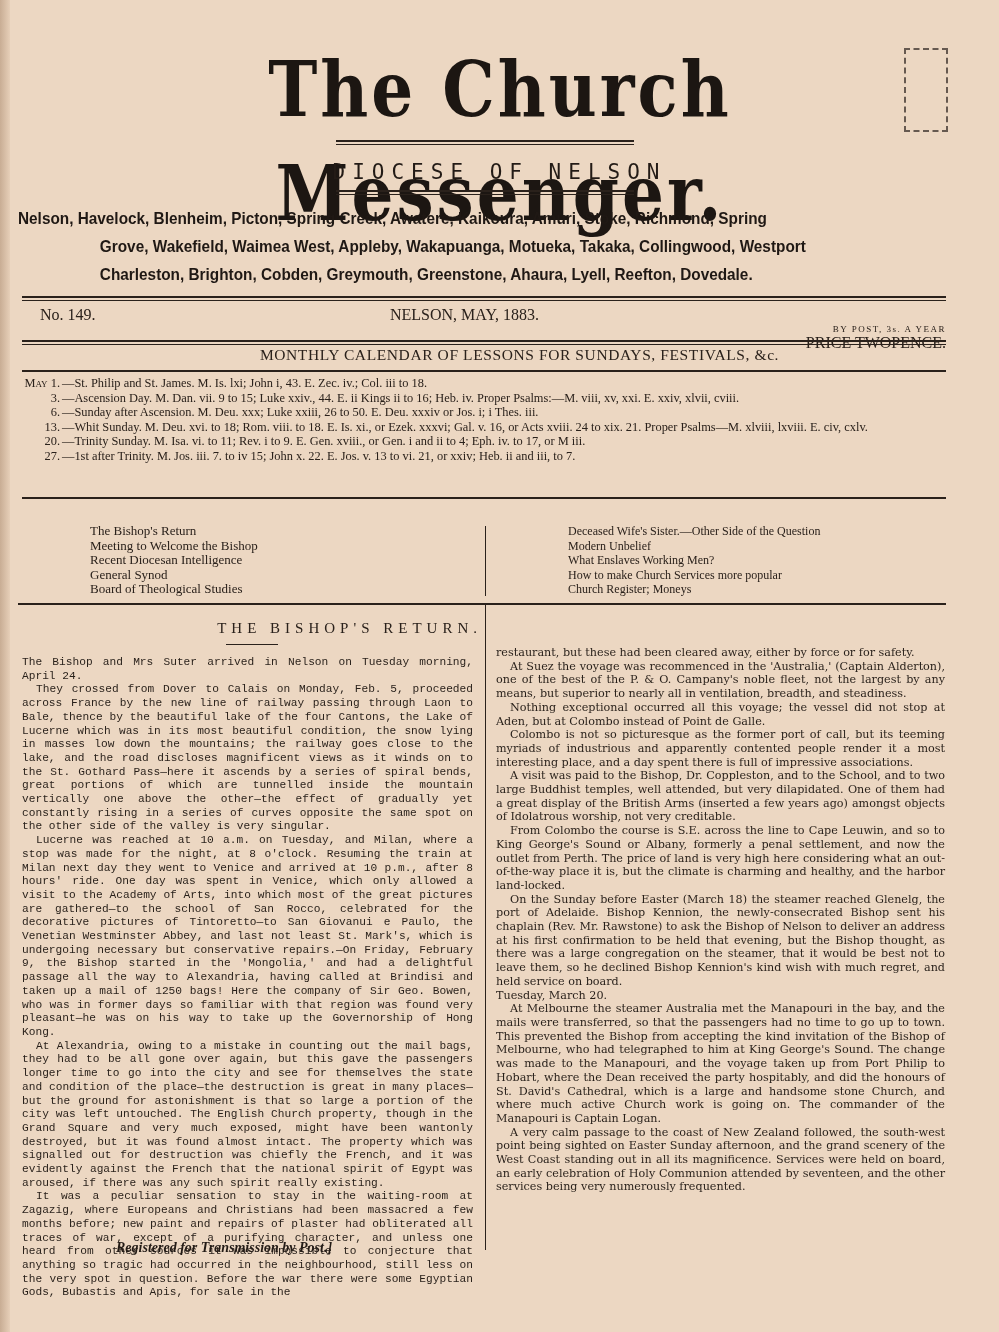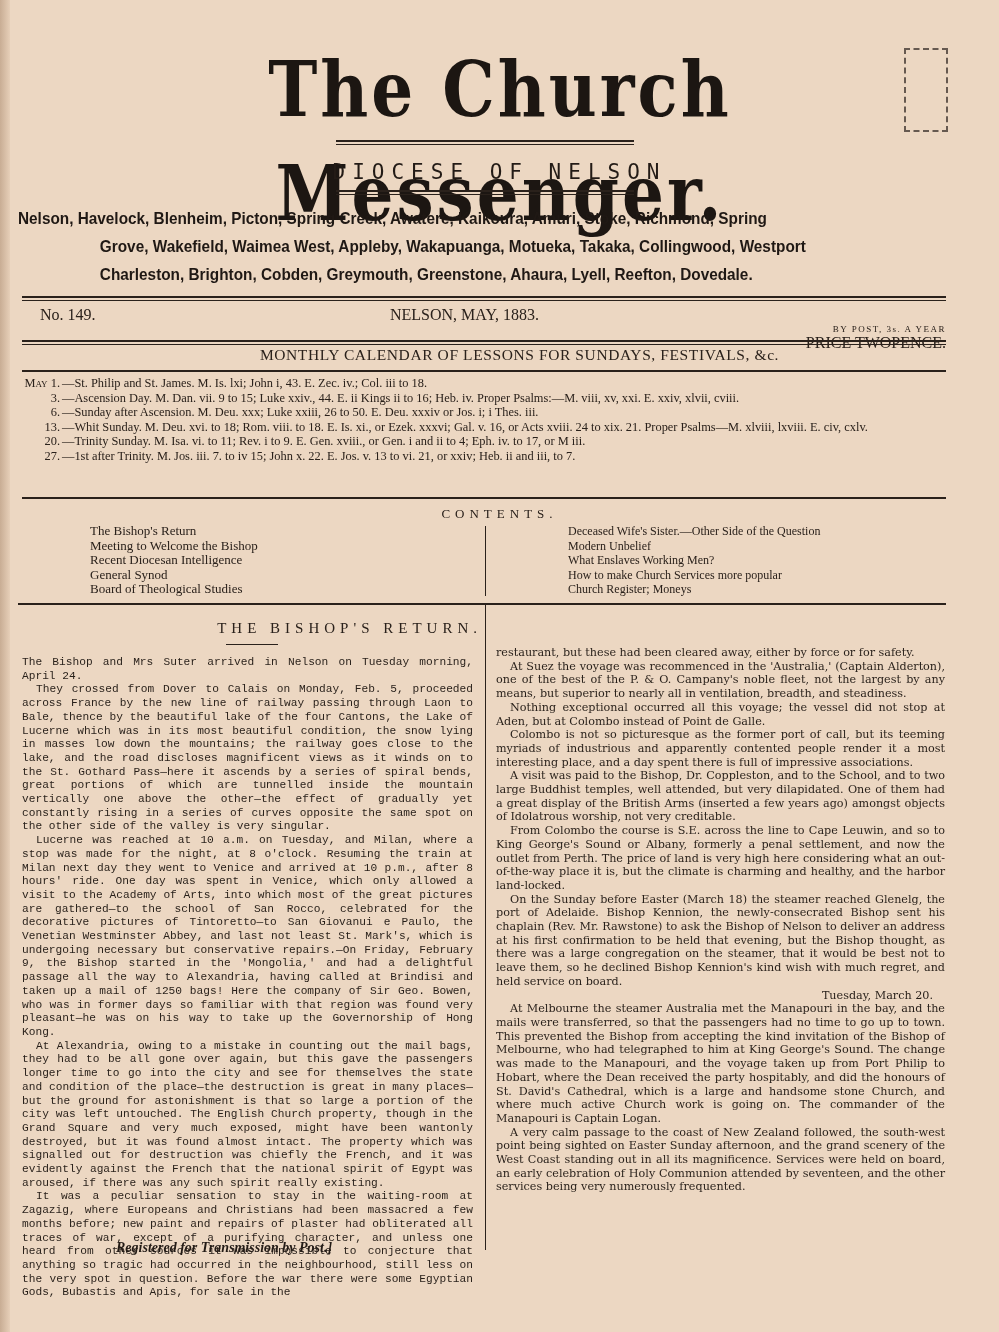--- a/index.html
+++ b/index.html
@@ -89,21 +89,21 @@
 
   .col {
     position: absolute;
     font-family: "DejaVu Serif", serif; font-size: 11.2px; line-height: 13.7px;
     text-align: justify; color: #271f19;
   }
   .col-left { left: 22px; top: 656px; width: 451px; font-family: Liberation Mono, monospace; }
   .col-right { left: 496px; top: 610px; width: 449px; margin-top: 36px; }
   .col p { margin: 0; text-indent: 14px; }
   .col p.noindent { text-indent: 0; }
-  .col p.right { text-align: right; padding-right: 12px; text-indent: 0; }
+  .col p.right { text-align: left; padding-right: 12px; text-indent: 0; }
   .footer-note {
     position: absolute; left: 116px; top: 1240px; font-family: "Liberation Serif", serif;
     font-style: italic; font-weight: bold; font-size: 14px; color: #231b16;
   }
 </style>
 </head>
 <body>
 
 <div class="spine"></div>
 
@@ -136,21 +136,20 @@
   <div class="calendar">
     <div class="cal-row"><span class="d may">May 1.</span><span>—St. Philip and St. James.  M. Is. lxi; John i, 43.  E. Zec. iv.; Col. iii to 18.</span></div>
     <div class="cal-row"><span class="d">3.</span><span>—Ascension Day.  M. Dan. vii. 9 to 15; Luke xxiv., 44.  E. ii Kings ii to 16; Heb. iv.   Proper Psalms:—M. viii, xv, xxi.  E. xxiv, xlvii, cviii.</span></div>
     <div class="cal-row"><span class="d">6.</span><span>—Sunday after Ascension.  M. Deu. xxx; Luke xxiii, 26 to 50.  E. Deu. xxxiv or Jos. i; i Thes. iii.</span></div>
     <div class="cal-row"><span class="d">13.</span><span>—Whit Sunday.  M. Deu. xvi. to 18; Rom. viii. to 18.  E. Is. xi., or Ezek. xxxvi; Gal. v. 16, or  Acts xviii. 24 to xix. 21.  Proper Psalms—M. xlviii, lxviii.  E. civ, cxlv.</span></div>
     <div class="cal-row"><span class="d">20.</span><span>—Trinity Sunday.  M. Isa. vi. to 11; Rev. i to 9.  E. Gen. xviii., or Gen. i and ii to 4; Eph. iv. to 17, or M iii.</span></div>
     <div class="cal-row"><span class="d">27.</span><span>—1st after Trinity.  M. Jos. iii. 7. to iv 15; John x. 22.  E. Jos. v. 13 to vi. 21, or xxiv; Heb. ii and iii, to 7.</span></div>
   </div>
   <div class="calendar-bottom-rule"></div>
 
-  <div class="contents-title">CONTENTS.</div>
   <div class="contents-left">
     <div>The Bishop's Return</div>
     <div>Meeting to Welcome the Bishop</div>
     <div>Recent Diocesan Intelligence</div>
     <div>General Synod</div>
     <div>Board of Theological Studies</div>
   </div>
   <div class="contents-divider"></div>
   <div class="contents-right">
     <div>Deceased Wife's Sister.—Other Side of the Question</div>

